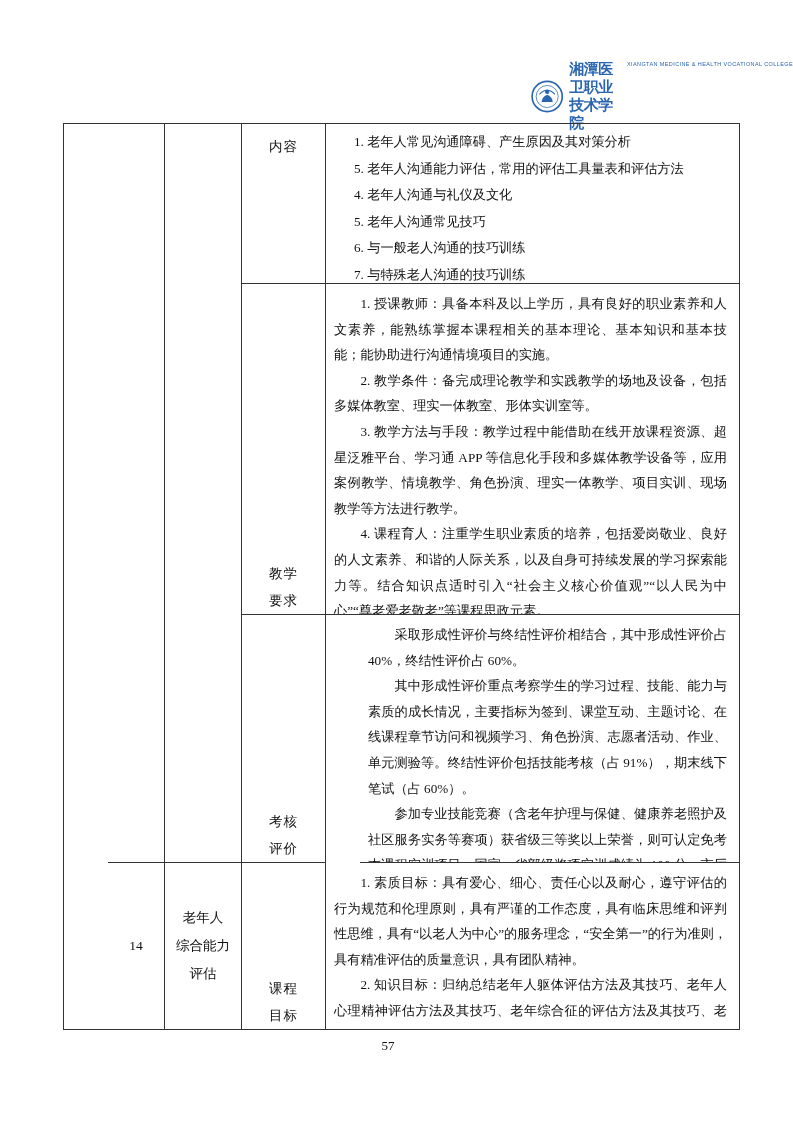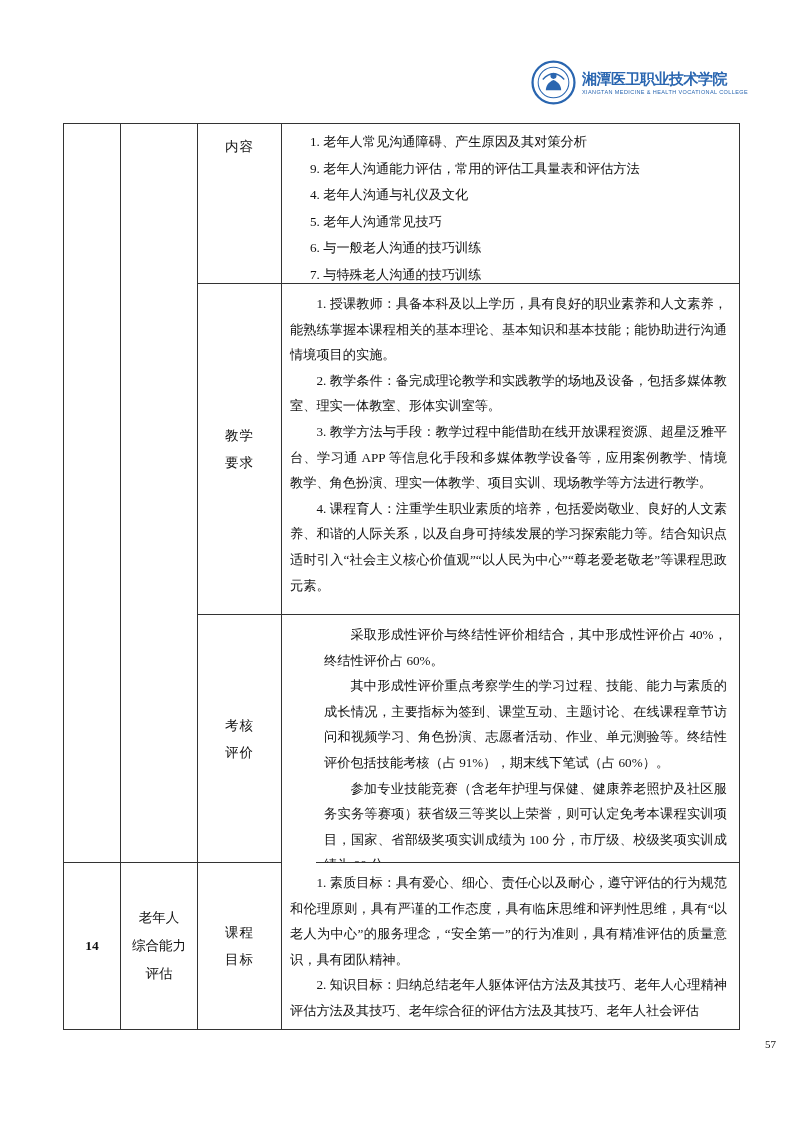--- a/index.html
+++ b/index.html
@@ -10,62 +10,63 @@
     font-family: "Liberation Serif", "DejaVu Serif", serif;
     color: #111;
     overflow: hidden;
   }
 
   
   .logo-block {
     position: absolute; left: 531px; top: 60px;
     display: flex; align-items: center; gap: 6px;
   }
-  .logo-text { display: flex; flex-direction: column; }
+  .logo-text { display: flex; }
   .college-cn {
     color: #2a66b0; font-weight: bold; font-size: 15px;
     letter-spacing: -0.5px; line-height: 18px;
     font-family: "Liberation Serif", "DejaVu Serif", serif;
   }
   .college-en {
     color: #2a66b0; font-size: 5.5px; letter-spacing: 0.4px;
     line-height: 8px; white-space: nowrap;
     font-family: "Liberation Sans", "DejaVu Sans", sans-serif;
   }
 
   
   .syllabus-table {
     position: absolute; left: 63px; top: 123px;
     width: 677px; height: 907px;
     display: grid;
     grid-template-columns: 57px 77px 84px 1fr;
     grid-template-rows: 160px 331px 248px 1fr;
     border: 1px solid #333;
     font-size: 13.2px;
+    padding-left: 44px;
   }
   .cell { border-right: 1px solid #333; border-bottom: 1px solid #333; overflow: hidden; }
   .no-r { border-right: none; }
   .no-b { border-bottom: none; }
 
   .cell-a13 { grid-area: 1 / 1 / 4 / 2; }
   .cell-b13 { grid-area: 1 / 2 / 4 / 3; }
   .cell-c1  { grid-area: 1 / 3 / 2 / 4; }
   .cell-d1  { grid-area: 1 / 4 / 2 / 5; }
   .cell-c2  { grid-area: 2 / 3 / 3 / 4; }
   .cell-d2  { grid-area: 2 / 4 / 3 / 5; }
   .cell-c3  { grid-area: 3 / 3 / 4 / 4; }
   .cell-d3  { grid-area: 3 / 4 / 4 / 5; margin-left: 34px; }
-  .cell-a4  { grid-area: 4 / 1 / 5 / 2; font-weight: bold; }
+  .cell-a4  { grid-area: 4 / 1 / 5 / 2; }
   .cell-b4  { grid-area: 4 / 2 / 5 / 3; }
   .cell-c4  { grid-area: 4 / 3 / 5 / 4; }
   .cell-d4  { grid-area: 4 / 4 / 5 / 5; }
 
   .label-cell {
     display: flex; flex-direction: column;
-    align-items: center; justify-content: center;
+    align-items: center; justify-content: flex-end;
     line-height: 27px; letter-spacing: 1px;
     font-size: 13.5px;
   }
   .label-top {
     justify-content: flex-start; padding-top: 9px;
   }
   .center-cell {
     display: flex; flex-direction: column;
     align-items: center; justify-content: center;
     line-height: 28px; font-size: 13.5px;
@@ -78,21 +79,21 @@
   .para {
     text-indent: 2em;
     text-align: justify;
     line-height: 25.6px;
   }
   .pad-top { padding-top: 7px; }
 
   
   .page-footer {
     position: absolute; left: 0; top: 1038px; width: 776px;
-    text-align: right; font-size: 11px;
+    text-align: center; font-size: 13px;
   }
 </style>
 </head>
 <body>
 
 <div class="page">
 
   <div class="logo-block">
     <svg width="45" height="45" viewBox="0 0 44 44" aria-hidden="true">
       <circle cx="22" cy="22" r="20.5" fill="#ffffff" stroke="#2a66b0" stroke-width="2.2"></circle>
@@ -111,21 +112,21 @@
 
     <div class="cell cell-a13"></div>
     <div class="cell cell-b13"></div>
 
     <div class="cell cell-c1 label-cell label-top">
       <span>内容</span>
     </div>
     <div class="cell cell-d1 content-cell no-r">
       <div class="content-list">
         <div class="li">1. 老年人常见沟通障碍、产生原因及其对策分析</div>
-        <div class="li">9. 老年人沟通能力评估，常用的评估工具量表和评估方法</div>
+        <div class="li">5. 老年人沟通能力评估，常用的评估工具量表和评估方法</div>
         <div class="li">4. 老年人沟通与礼仪及文化</div>
         <div class="li">5. 老年人沟通常见技巧</div>
         <div class="li">6. 与一般老人沟通的技巧训练</div>
         <div class="li">7. 与特殊老人沟通的技巧训练</div>
       </div>
     </div>
 
     <div class="cell cell-c2 label-cell">
       <span>教学</span>
       <span>要求</span>

